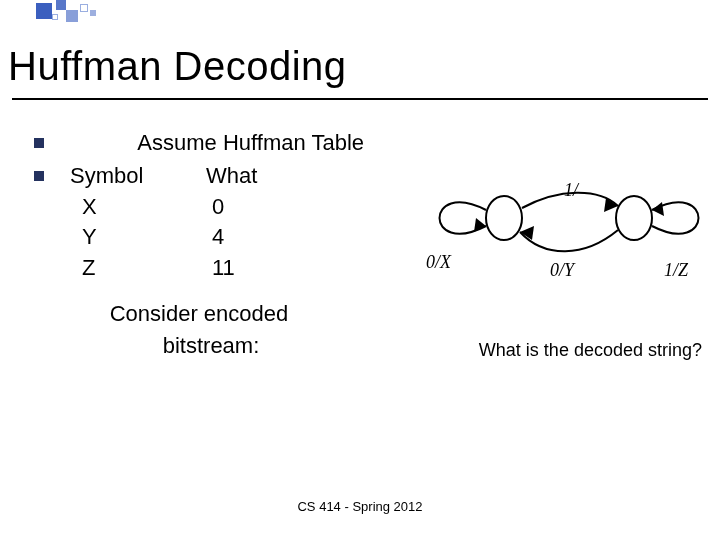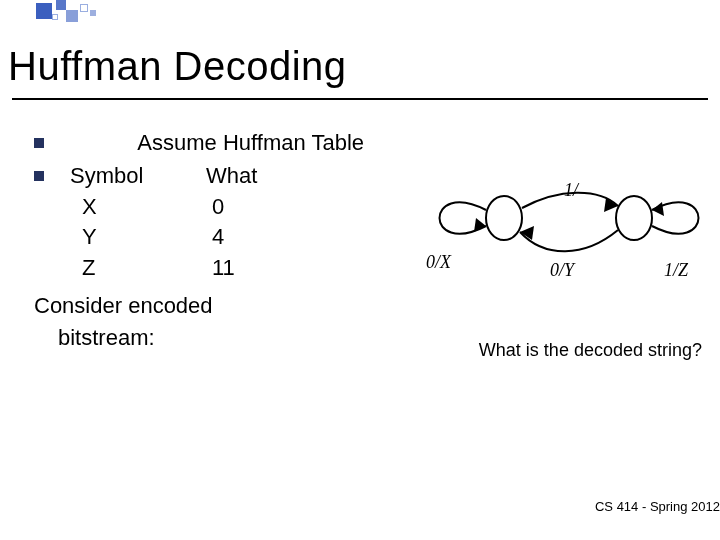--- a/index.html
+++ b/index.html
@@ -67,36 +67,37 @@
     display: flex;
     padding-left: 24px;
     width: 260px;
   }
   .pair .sym { width: 130px; }
   .pair .code { width: 100px; }
   .hdr { display: flex; margin-left: 12px; }
   .hdr .sym { padding-left: 0; width: 136px; }
   .hdr .code { width: 100px; }
   .tail {
-    margin-top: 6px;
+    margin-top: 14px;
     line-height: 1.45;
+    text-align: center;
   }
   .tail .indent { padding-left: 24px; }
   .question {
     position: absolute;
     right: 18px;
     top: 340px;
     font-size: 18px;
   }
   .footer {
     position: absolute;
     left: 0;
     bottom: 26px;
     width: 720px;
-    text-align: right;
+    text-align: center;
     font-size: 13px;
     color: #000;
   }
   .diagram {
     position: absolute;
     left: 374px;
     top: 168px;
     width: 330px;
     height: 150px;
   }

